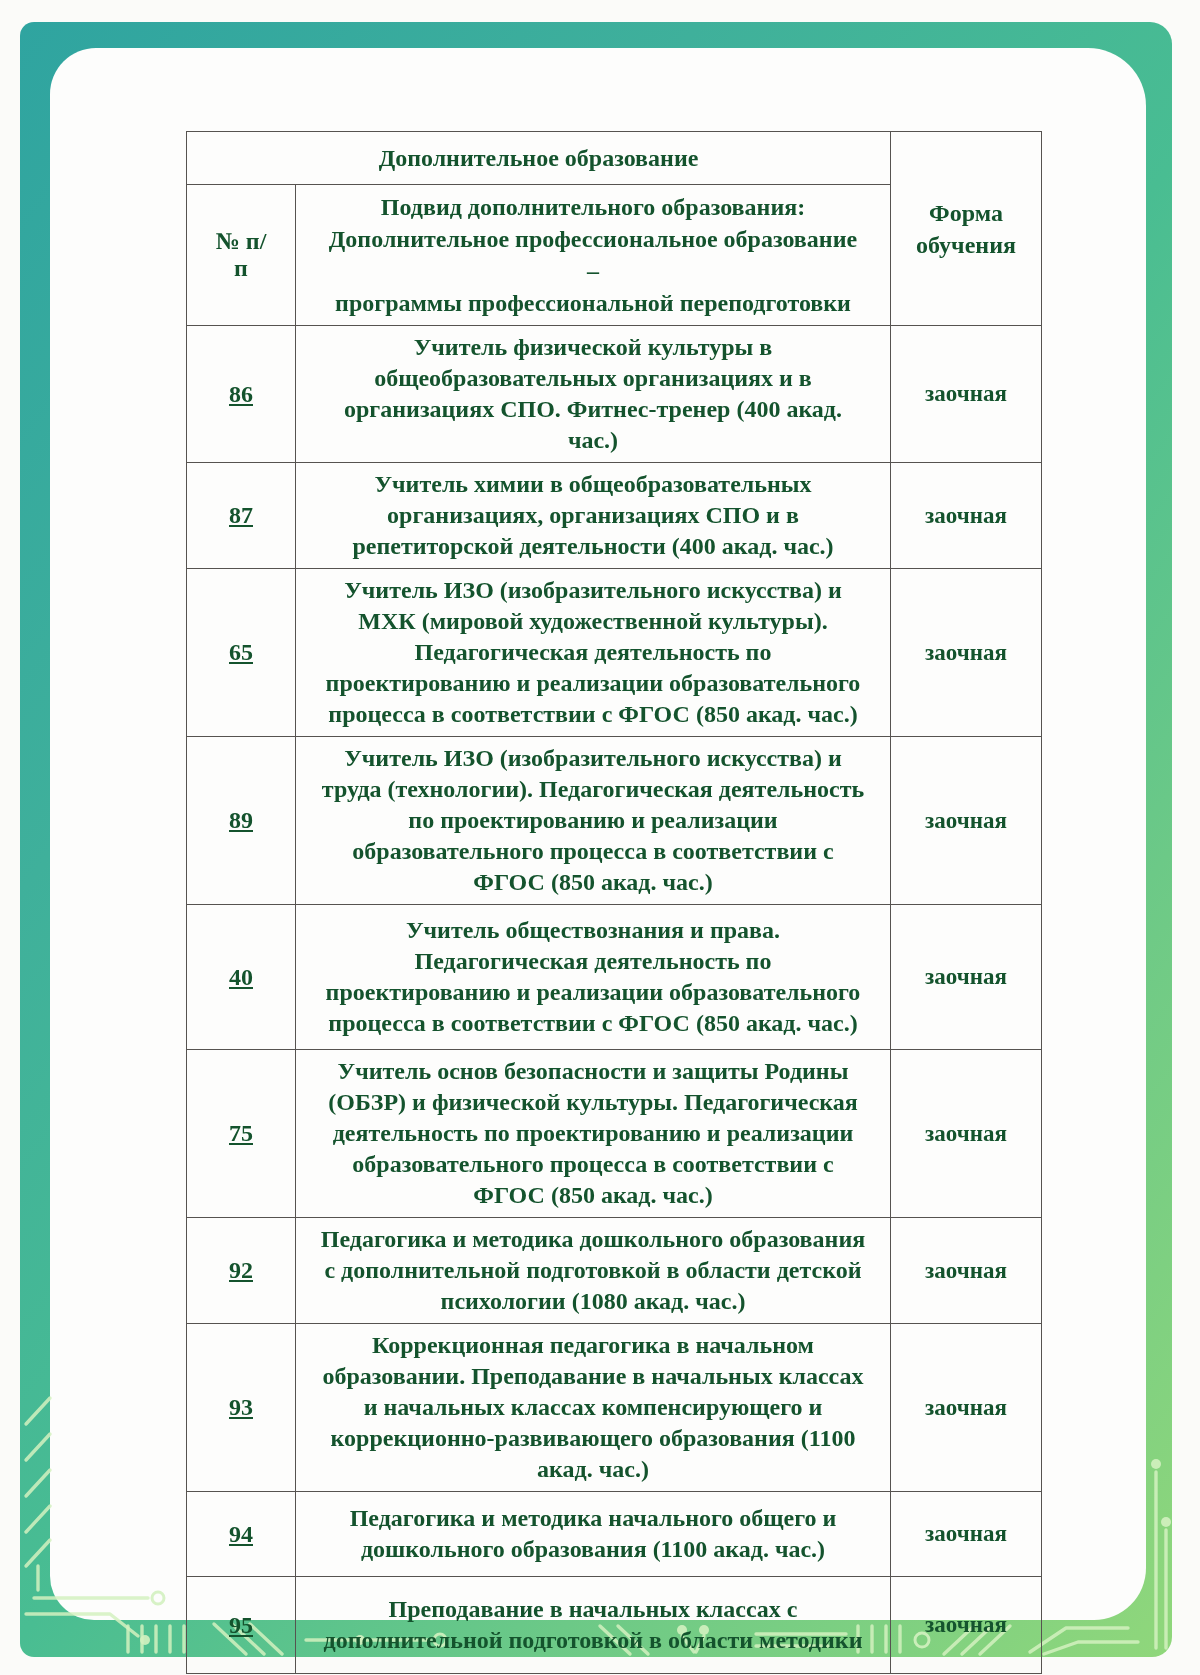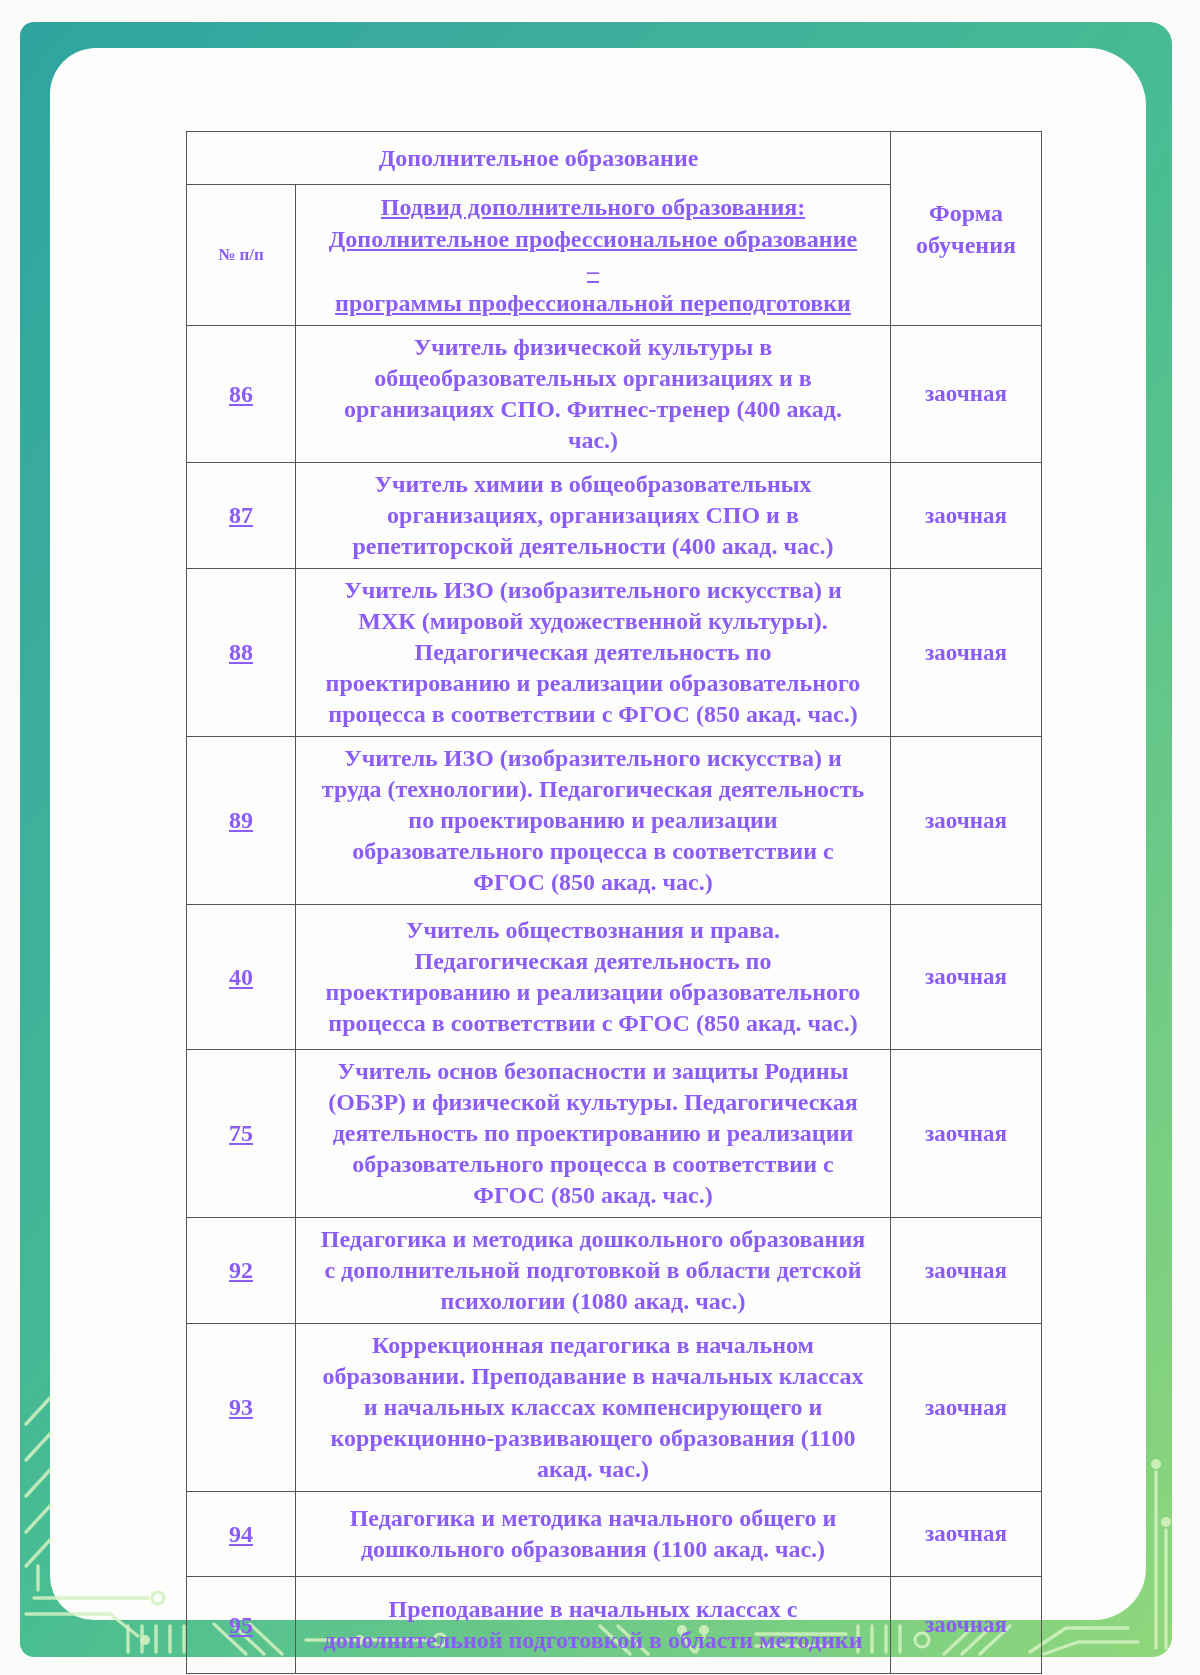--- a/index.html
+++ b/index.html
@@ -22,33 +22,33 @@
   }
   
   .circuits{position:absolute;left:0;top:0;pointer-events:none;}
   .circuits path,.circuits line{stroke:#d3f1c0;stroke-width:3.4;fill:none;stroke-linecap:round;stroke-linejoin:round;opacity:.85;}
   .circuits circle.dot{fill:#d3f1c0;stroke:none;opacity:.9;}
   .circuits circle.ring{fill:none;stroke:#d3f1c0;stroke-width:3;opacity:.9;}
   
   table.doc{
     position:absolute;left:186px;top:131px;width:855px;
     border-collapse:collapse;table-layout:fixed;
-    color:#8b5cf6;
+    color:#14532d;
   }
   table.doc th,table.doc td{
     border:1.6px solid #565350;
     text-align:center;vertical-align:middle;
     font-weight:700;
     padding:6px 24px;
     overflow:hidden;
   }
   .group-h{font-size:24px;line-height:30px;}
   .form-h{font-size:24px;line-height:32px;padding:6px 10px;margin-left:48px;}
-  .num-h{font-size:17px;padding:6px 6px;}
-  .prog-h{font-size:24px;line-height:32px;white-space:pre-line;padding:6px 8px;text-decoration:underline;}
+  .num-h{font-size:24px;padding:6px 6px;}
+  .prog-h{font-size:24px;line-height:32px;white-space:pre-line;padding:6px 8px;}
   td.num{font-size:24px;padding:6px 6px;text-decoration:underline;}
   td.prog{font-size:24px;line-height:31px;padding:6px 20px;}
   td.form{font-size:23px;padding:6px 8px;margin-left:32px;}
 </style>
 </head>
 <body>
 
 <div class="frame">
   <div class="frame-inner"></div>
 </div>
@@ -134,21 +134,21 @@
       <td class="num">86</td>
       <td class="prog">Учитель физической культуры в общеобразовательных организациях и в организациях СПО. Фитнес-тренер (400 акад. час.)</td>
       <td class="form">заочная</td>
     </tr>
     <tr style="height:104px">
       <td class="num">87</td>
       <td class="prog">Учитель химии в общеобразовательных организациях, организациях СПО и в репетиторской деятельности (400 акад. час.)</td>
       <td class="form">заочная</td>
     </tr>
     <tr style="height:159px">
-      <td class="num">88</td>
+      <td class="num">65</td>
       <td class="prog">Учитель ИЗО (изобразительного искусства) и МХК (мировой художественной культуры). Педагогическая деятельность по проектированию и реализации образовательного процесса в соответствии с ФГОС (850 акад. час.)</td>
       <td class="form">заочная</td>
     </tr>
     <tr style="height:116px">
       <td class="num">89</td>
       <td class="prog">Учитель ИЗО (изобразительного искусства) и труда (технологии). Педагогическая деятельность по проектированию и реализации образовательного процесса в соответствии с ФГОС (850 акад. час.)</td>
       <td class="form">заочная</td>
     </tr>
     <tr style="height:145px">
       <td class="num">40</td>

